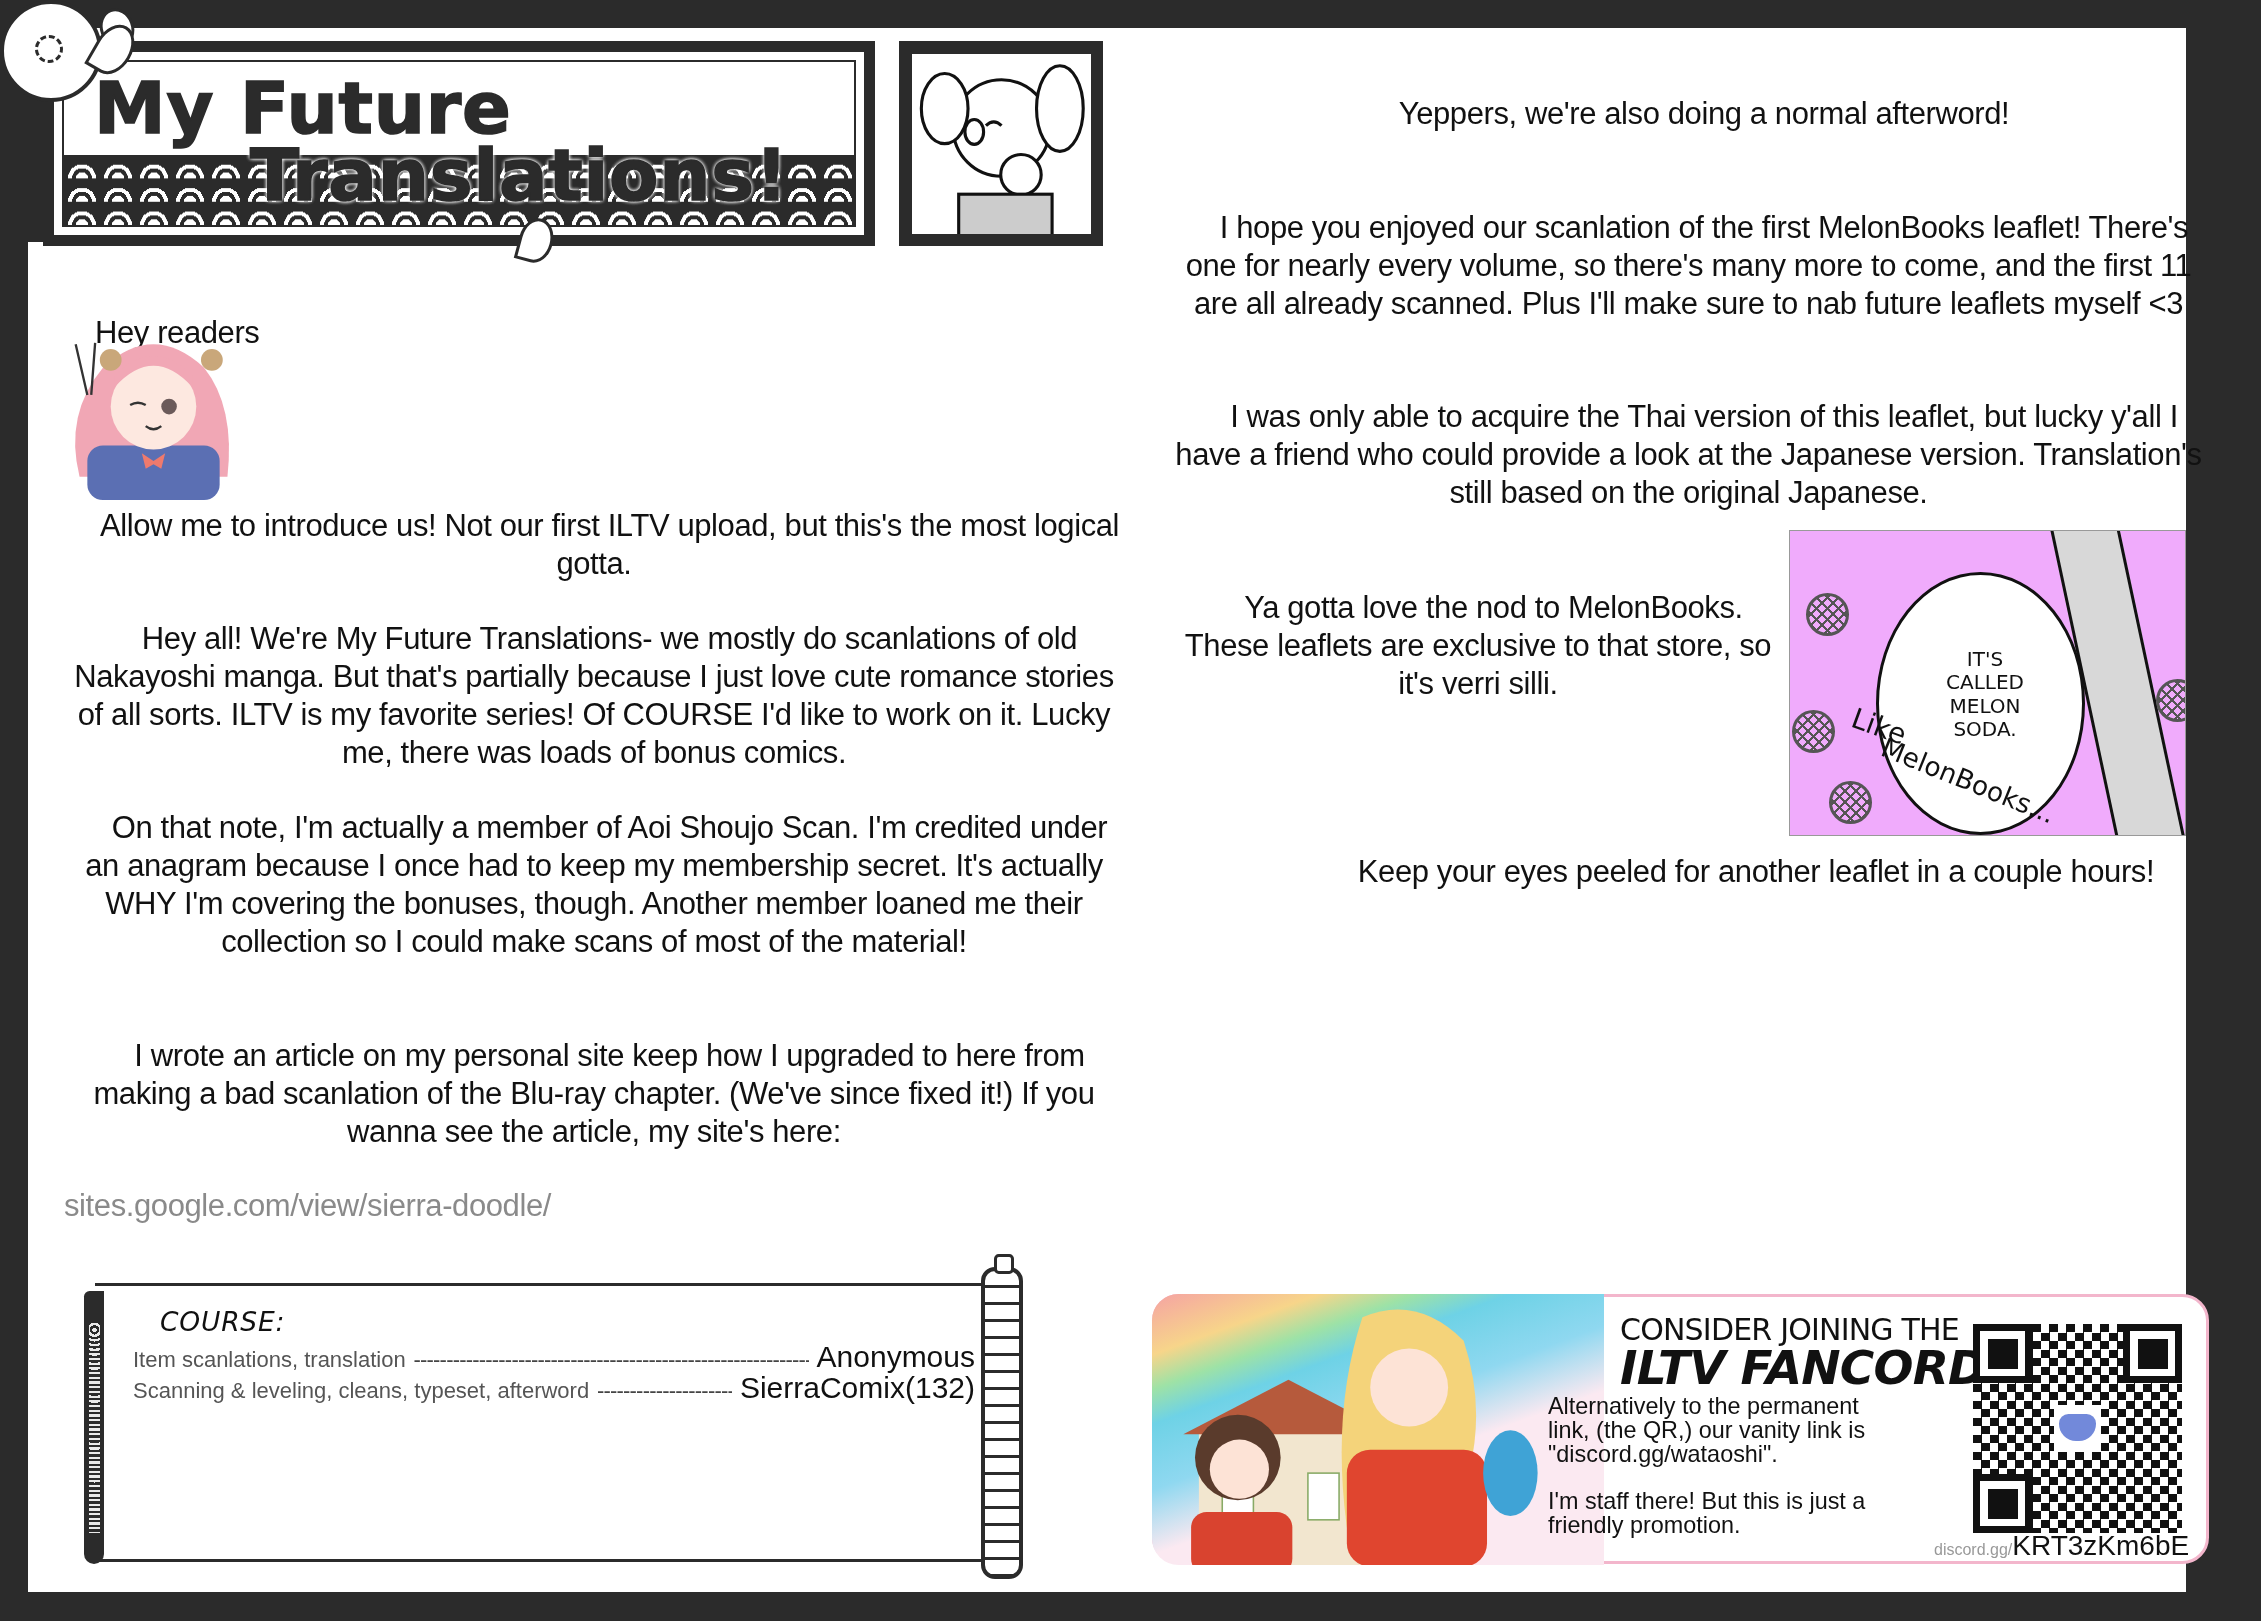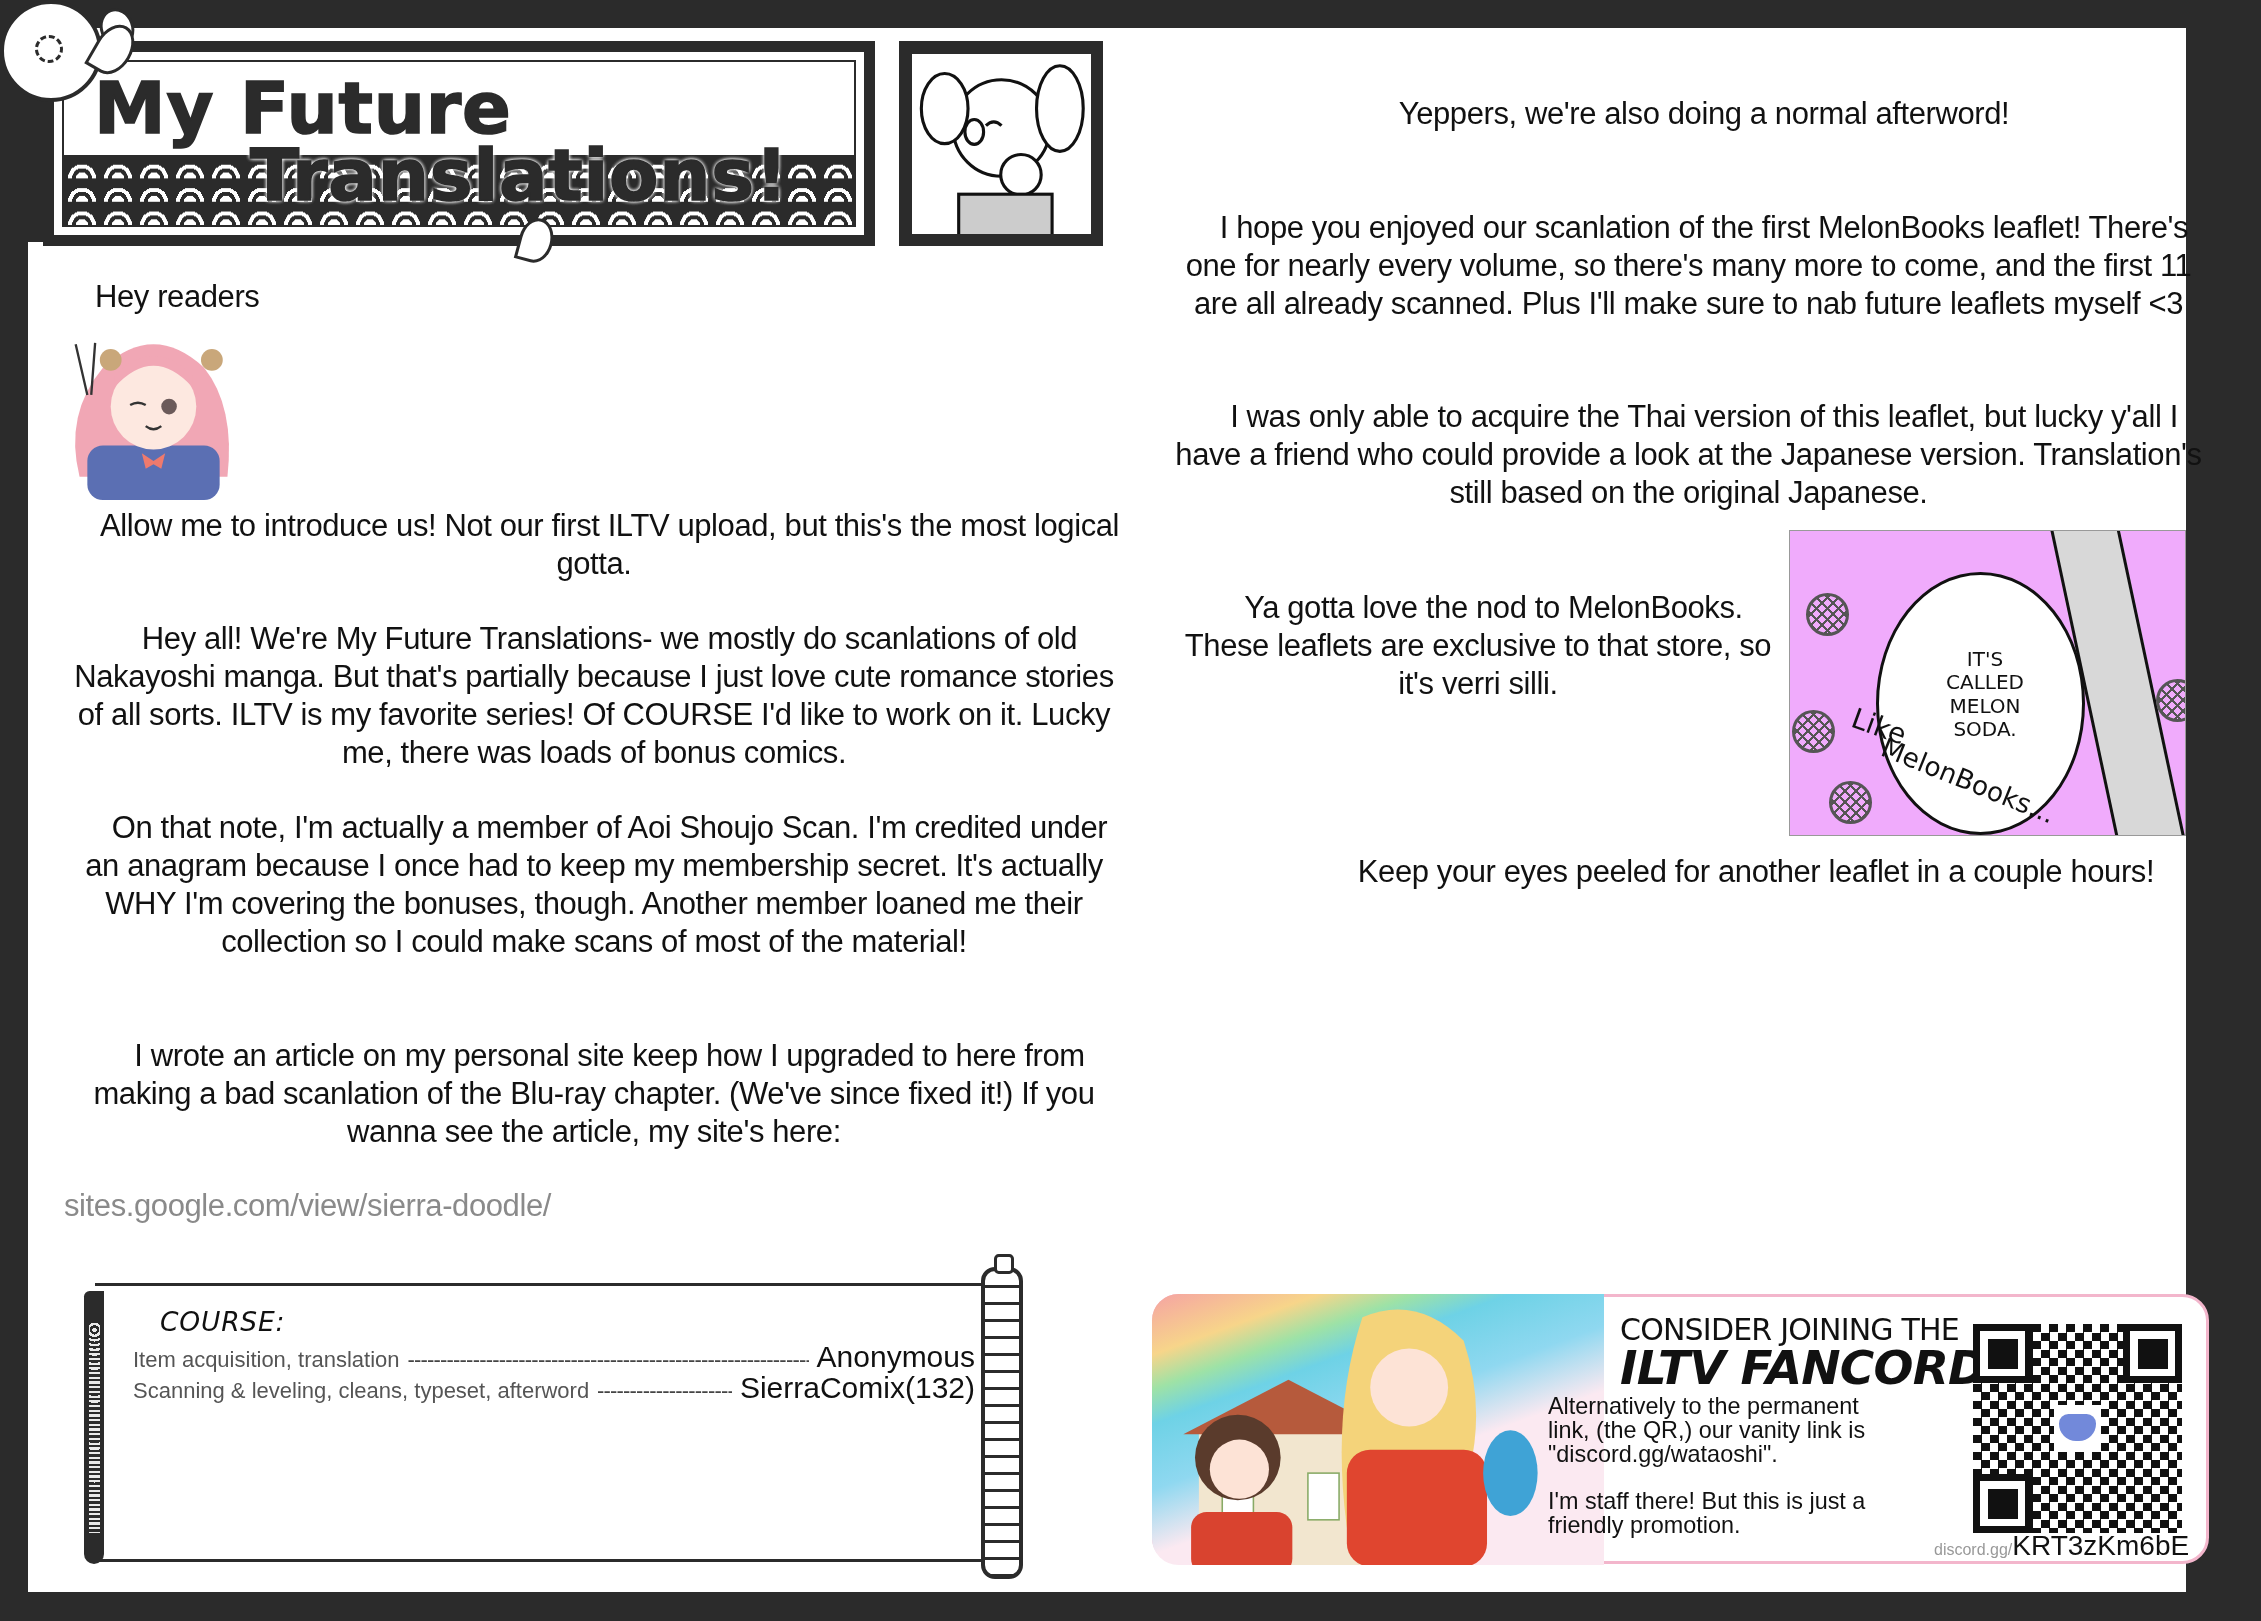--- a/index.html
+++ b/index.html
@@ -1,20 +1,20 @@
 <!DOCTYPE html>
 <html style="font-size:12.5px"><head>
 <meta charset="utf-8">
 <style>
   html, body { margin:0; padding:0; }
   body { width:2261px; height:1622px; position:relative; overflow:hidden; background:#2b2b2b; font-family:"Liberation Sans", sans-serif; }
   .frame { position:absolute; left:28px; top:28px; width:2158px; height:1564px; background:#ffffff; }
   .txt { position:absolute; font-family:"Liberation Sans", sans-serif; color:#111; font-size:31px; line-height:38px; letter-spacing:-0.4px; }
   .para p { margin:0;text-align:center; }
-  .indent { text-indent:31px; }
+  .indent { text-indent:31px;margin-top:36px; }
 
   
   .title-outer { position:absolute; left:43px; top:41px; width:832px; height:205px; background:#2b2b2b; }
   .title-inner { position:absolute; left:11px; top:11px; right:11px; bottom:11px; background:#fff; border:2.3px solid #fff; }
   .title-inner2 { position:absolute; left:6.2px; top:6.2px; right:6.2px; bottom:6.2px; border:2.3px solid #2b2b2b; overflow:hidden; background:#fff; }
   .waves { position:absolute; left:0; right:0; bottom:0; height:70px;
     background:
       radial-gradient(circle at 50% 100%, #fff 0 6.2px, #2b2b2b 6.2px 10px, #fff 10px 14px, #2b2b2b 14px 18px, transparent 18px) 0 0/36px 23.4px; background-color:#2b2b2b; }
   .title-text { position:absolute; font-family:"DejaVu Sans", sans-serif; font-weight:bold; color:#2b2b2b; font-size:72px; line-height:72px; letter-spacing:0.8px; -webkit-text-stroke:1.6px #2b2b2b; text-shadow: 0 0 4.7px #fff, 0 0 4.7px #fff, 0 0 4.7px #fff; }
   .petal { position:absolute; background:#fff; border:3.9px solid #2b2b2b; border-radius:50% 50% 50% 0; }
@@ -128,21 +128,21 @@
   </div>
 <a class="txt link" style="left:64px; top:1187px; text-decoration:none;">sites.google.com/view/sierra-doodle/</a>
 
 <div class="scroll">
   <div class="scroll-body"></div>
   <div class="scroll-left"></div>
   <div class="scroll-right"></div>
 </div>
 <div class="credits-title" style="left:160px; top:1306px;">COURSE:</div>
 <div class="credit-row" style="top:1340px;">
-  <span>Item acquisition, translation</span>
+  <span>Item scanlations, translation</span>
   <span class="dots">------------------------------------------------------------------------------------------</span>
   <span class="who">Anonymous</span>
 </div>
 <div class="credit-row" style="top:1371px;">
   <span>Scanning &amp; leveling, cleans, typeset, afterword</span>
   <span class="dots">------------------------------------------------</span>
   <span class="who">SierraComix(132)</span>
 </div>
 
 <div class="txt para" style="left:1174px; top:95px; width:1029px;">

